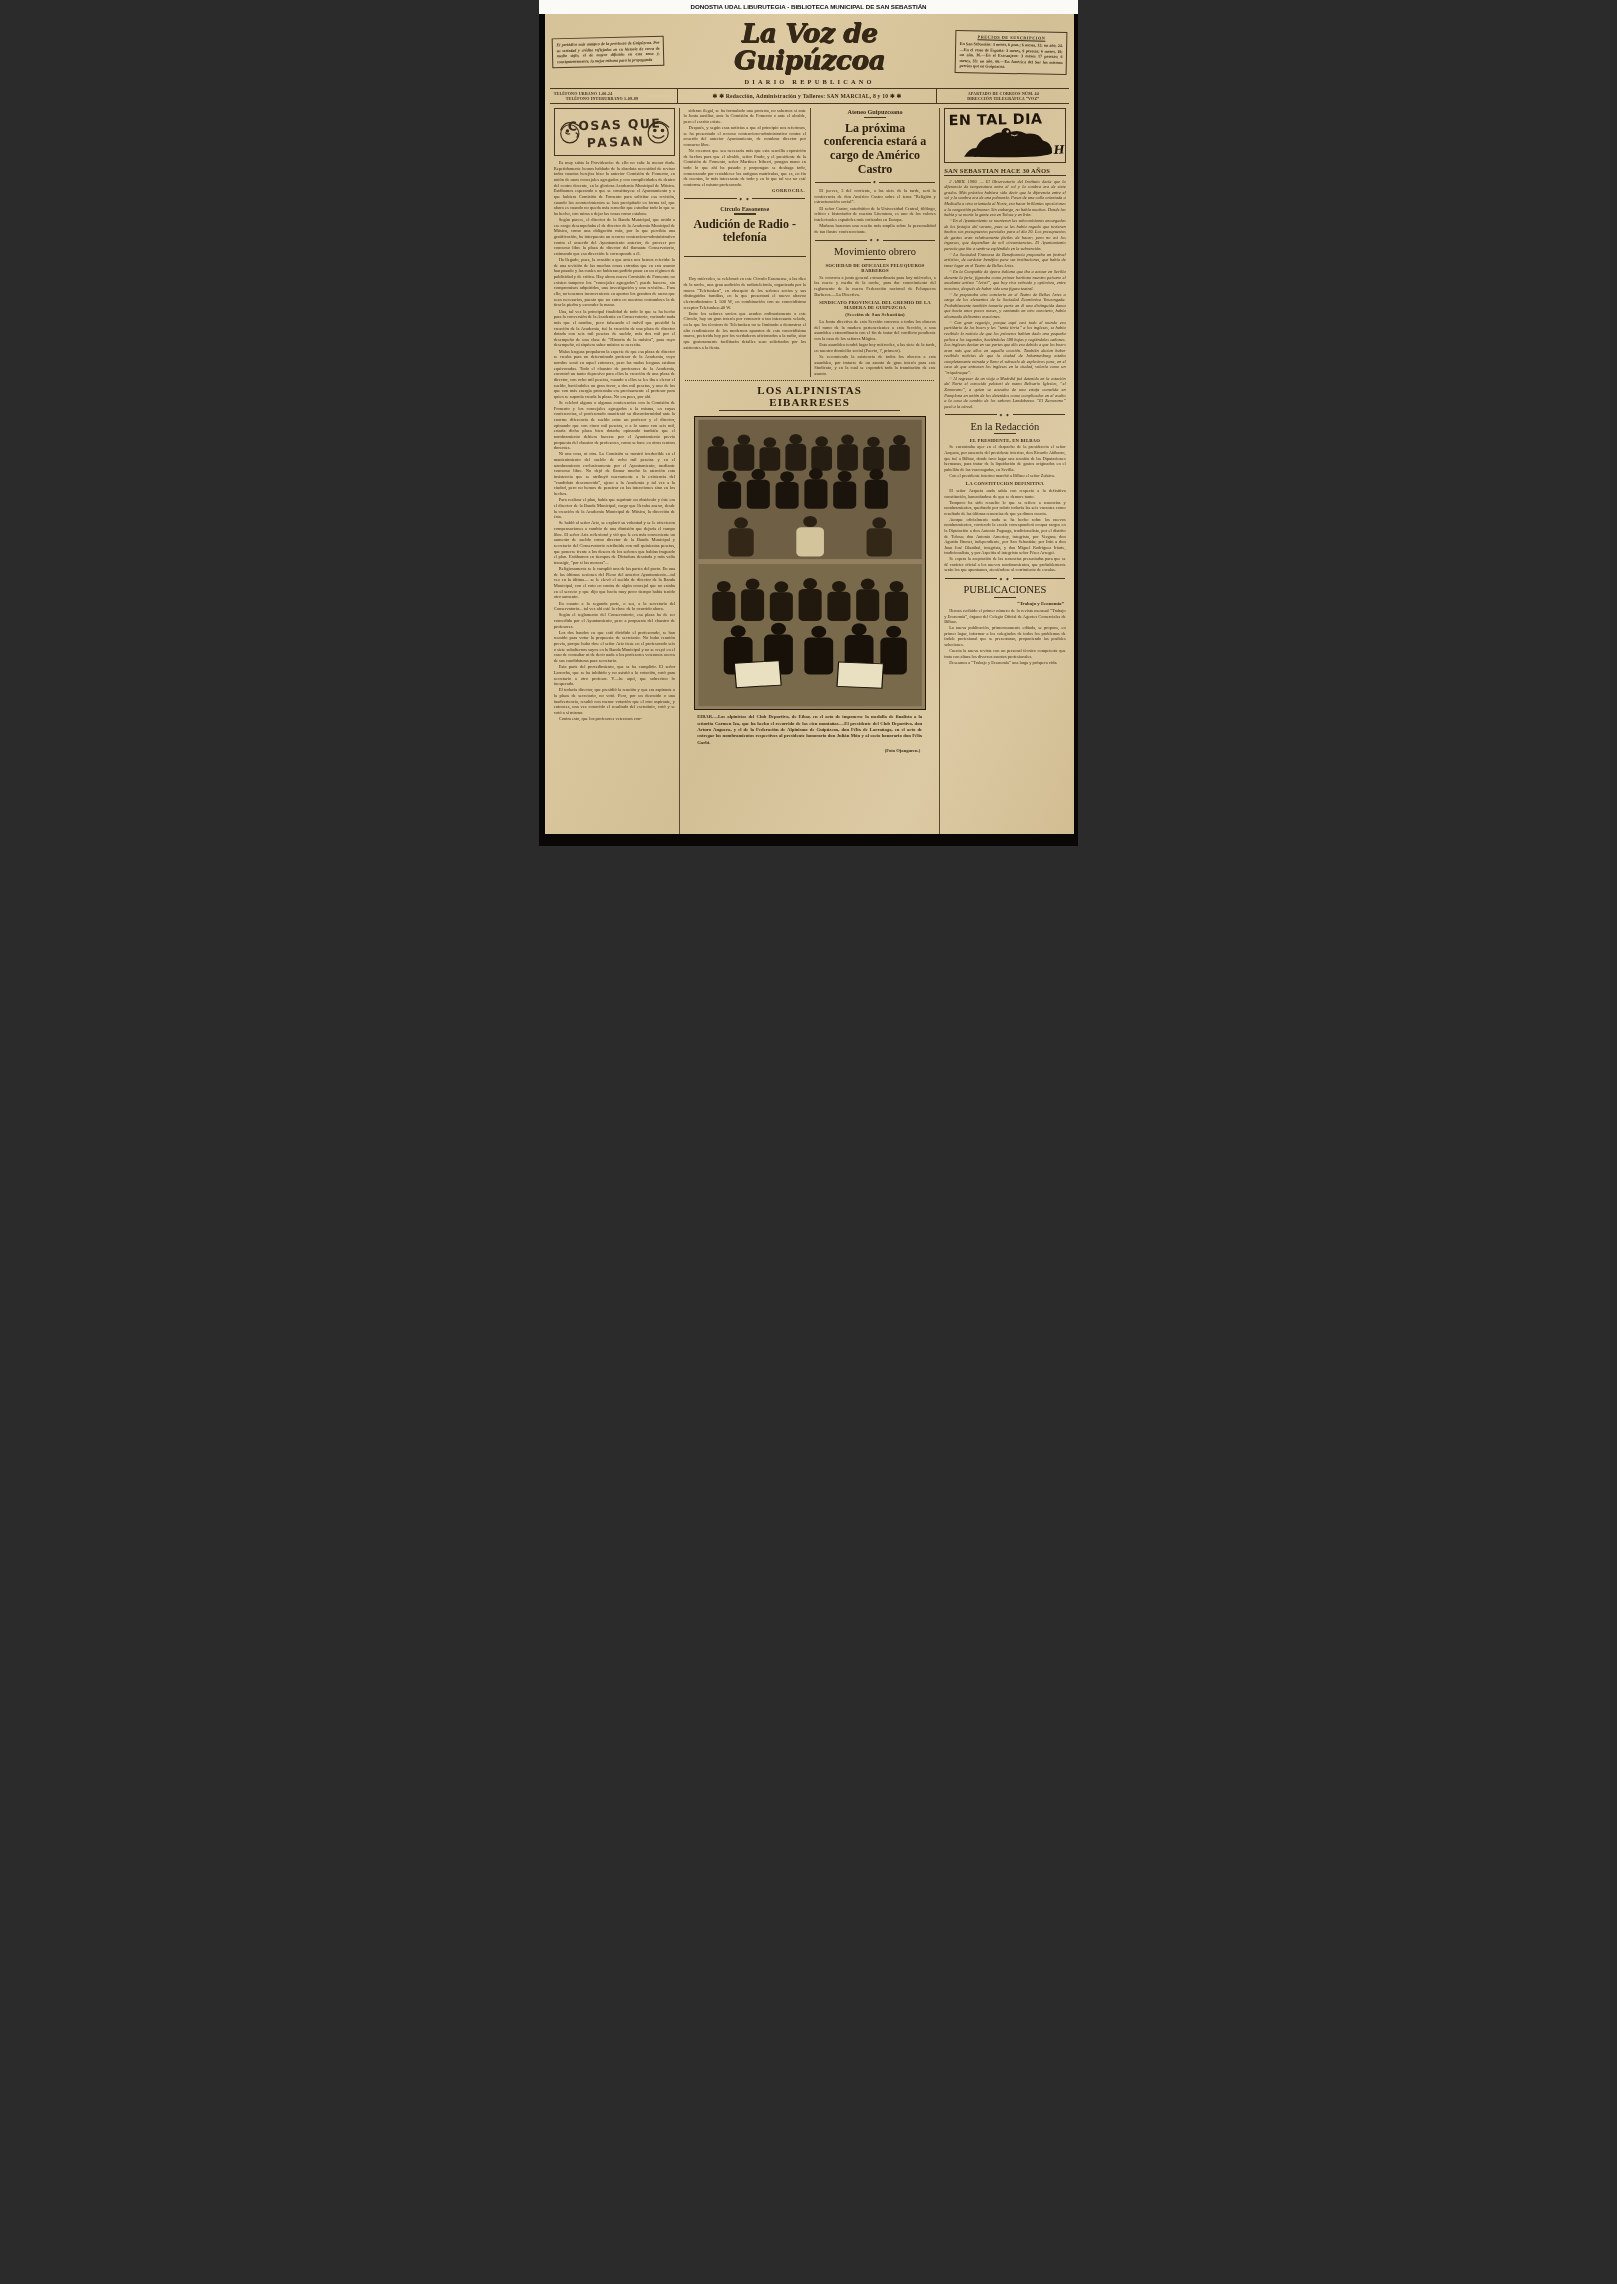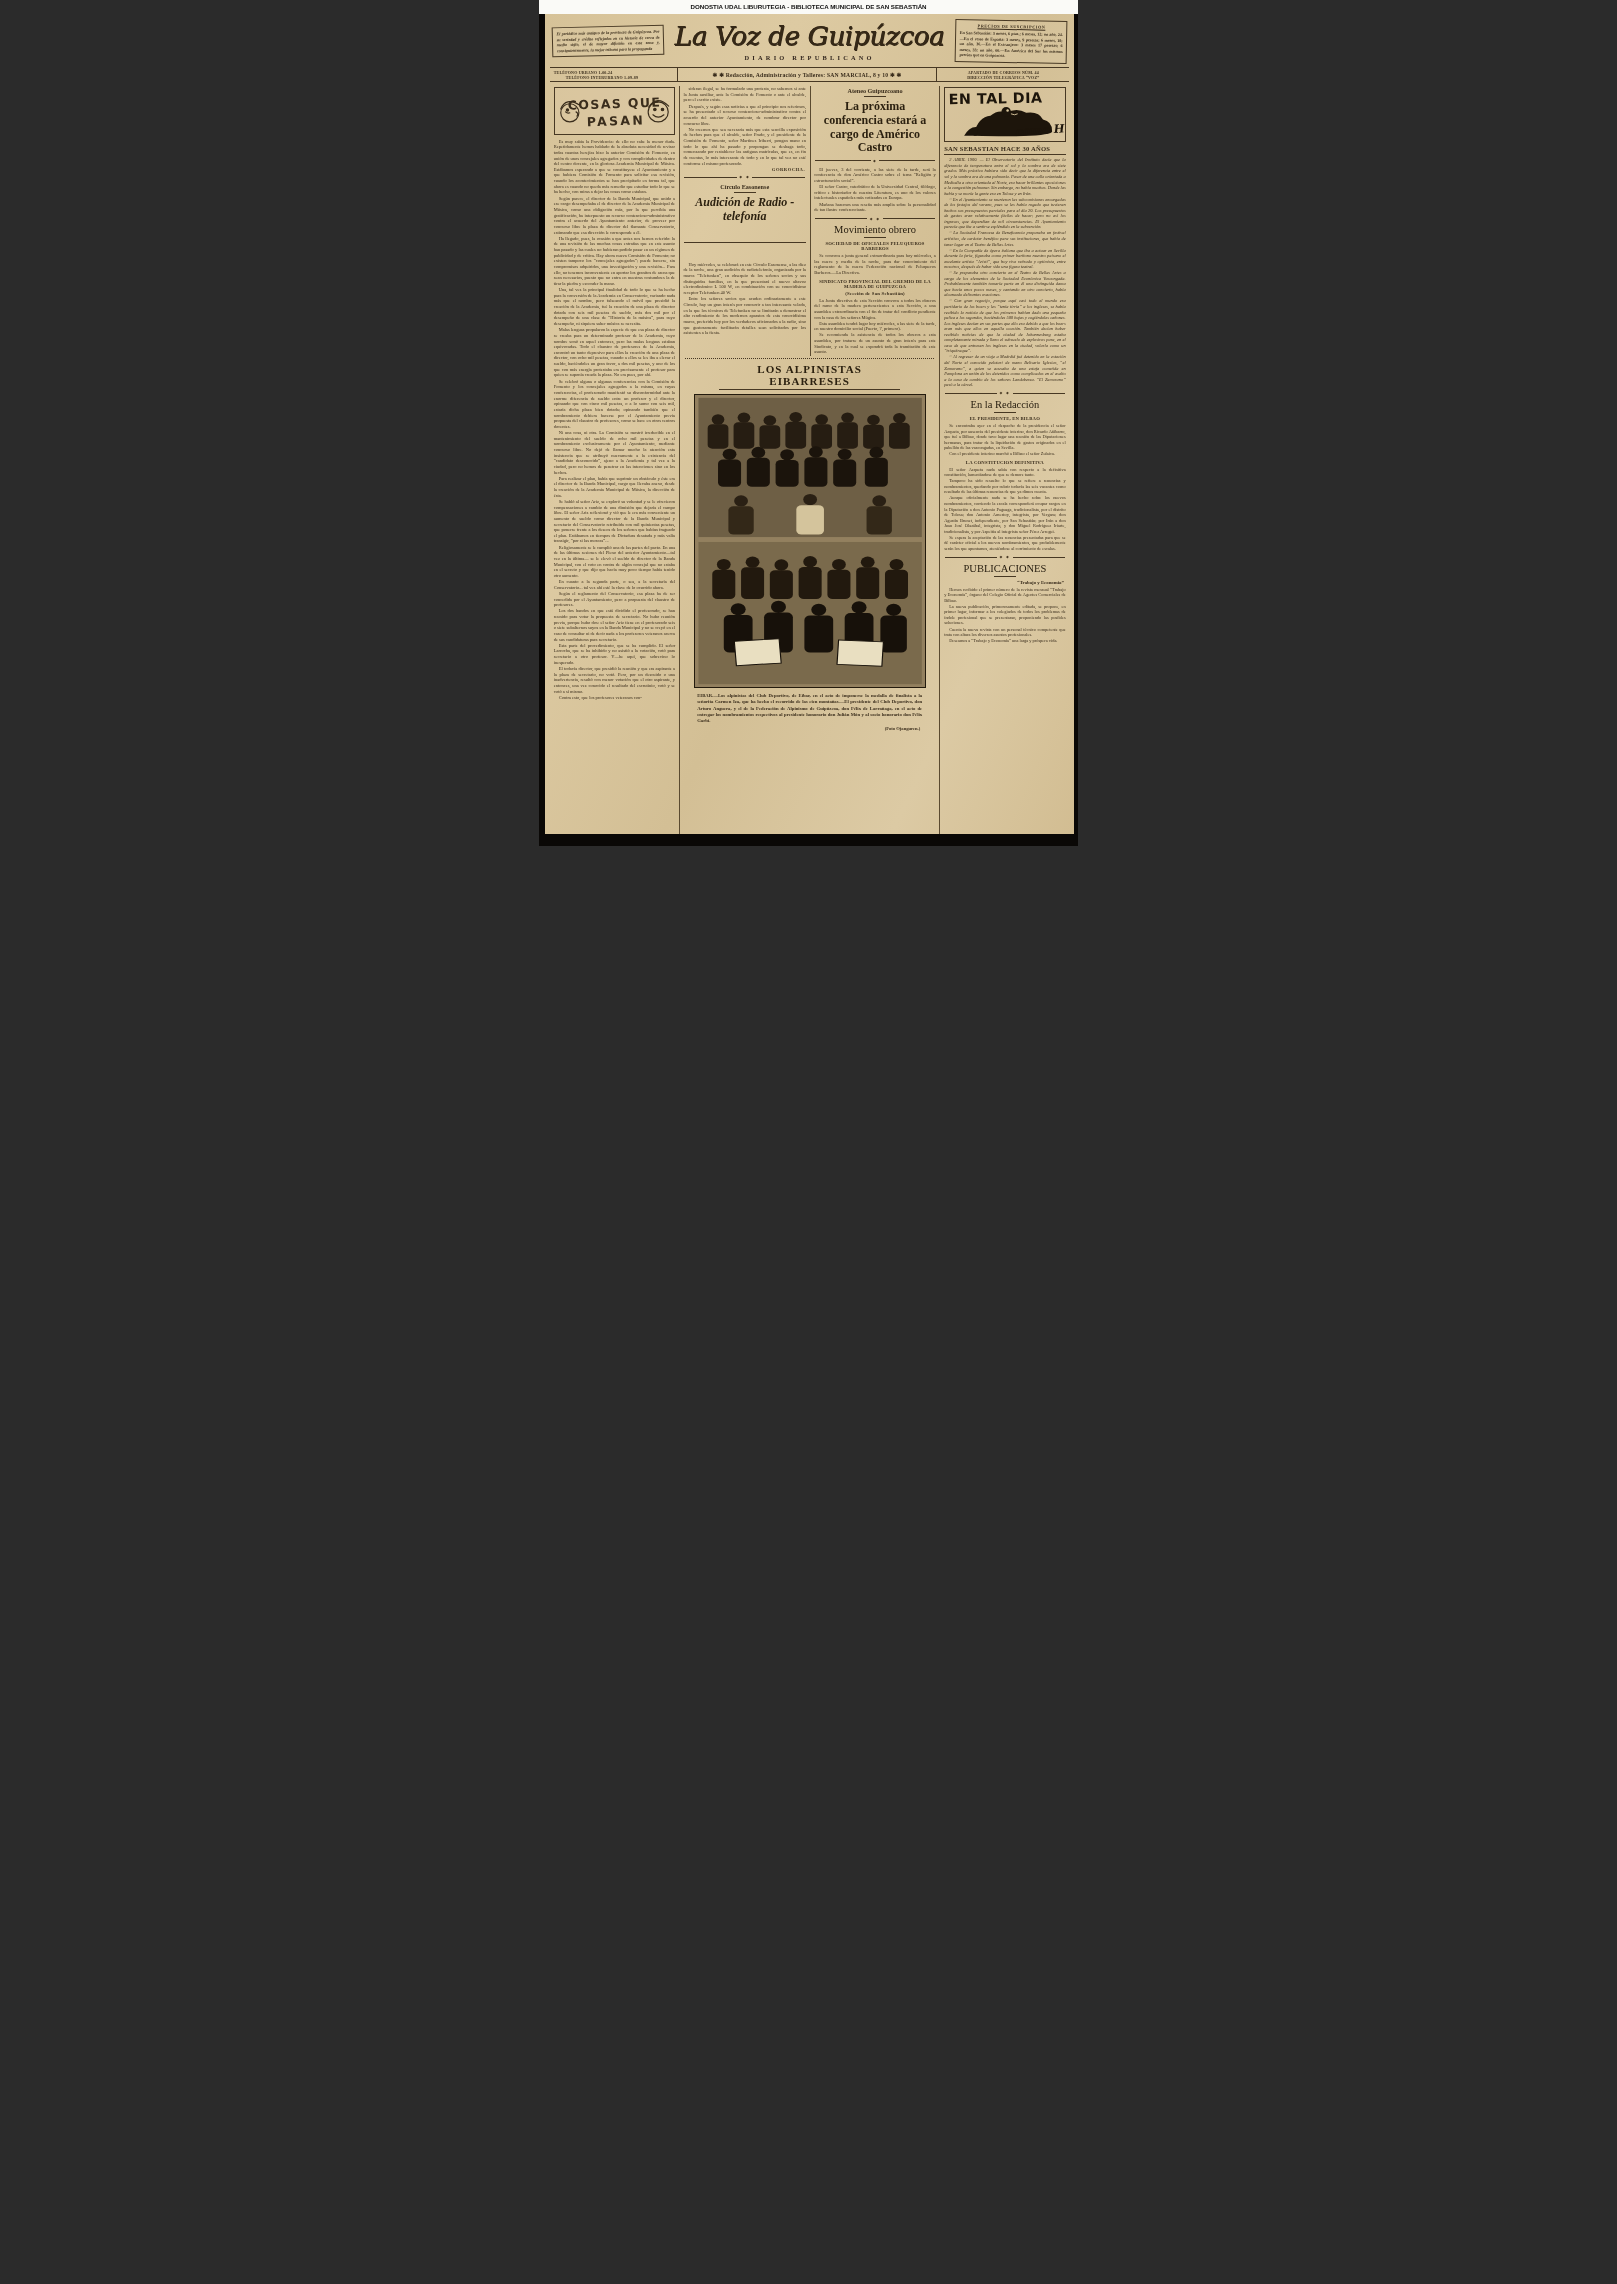--- a/index.html
+++ b/index.html
@@ -13,21 +13,21 @@
          display:flex;flex-direction:column;}
   
   .masthead{display:flex;align-items:center;padding:6.4px 6.4px 1.8px;gap:4.6px;}
   .mast-box{width:103px;border:1.1px solid #473823;padding:3.2px 3.7px;font-size:4.1px;line-height:1.35;
             font-style:italic;font-weight:bold;text-align:justify;background:rgba(255,250,235,.06);}
   .mast-box.left{transform:rotate(-1.4deg);}
   .mast-box.right{transform:rotate(1.1deg);font-style:normal;}
   .box-title{text-align:center;font-weight:bold;font-size:4.3px;letter-spacing:0.5px;text-decoration:underline;margin-bottom:1.4px;}
   .mast-box p{margin:0;}
   .mast-center{flex:1;text-align:center;}
-  .title{margin:0;font-family:"DejaVu Serif","Liberation Serif",serif;font-style:italic;font-weight:normal;
+  .title{margin:0;font-family:"DejaVu Serif","Liberation Serif",serif;font-style:italic;font-weight:bold;
          font-size:26.5px;line-height:1;letter-spacing:-0.5px;color:#352817;
          text-shadow:0.5px 0.5px 0 #352817,-0.2px 0 0 #352817;}
   .subtitle{margin-top:4.6px;font-weight:bold;font-size:6.4px;letter-spacing:3.2px;color:#33271700;color:#33271f;}
   .infobar{display:flex;align-items:stretch;border-top:1.4px solid #473823;border-bottom:1.6px solid #473823;margin:1.8px 4.6px 0;}
   .info-cell{padding:1.8px 3.7px;font-size:4px;font-weight:bold;letter-spacing:0.2px;}
   .info-cell.left{width:23%;}
   .info-cell.left .indent{padding-left:12px;}
   .info-cell.center{flex:1;display:flex;align-items:center;justify-content:center;text-align:center;
                     font-size:5.7px;border-left:0.9px solid #473823;border-right:0.9px solid #473823;}
   .info-cell.right{width:24%;text-align:center;}
@@ -42,21 +42,21 @@
   .col4{grid-column:4;grid-row:1 / span 2;border-left:0.7px solid #5a4a30;}
   .para{margin:0 0 0.5px;font-size:4.5px;line-height:1.26;text-align:justify;text-indent:5px;}
   .italic .para{font-style:italic;font-size:4.6px;}
   
   .cartoon-box{border:1.4px solid #473823;margin:0.9px 0 3.7px;background:rgba(250,244,226,.05);}
   .cartoon-box svg{display:block;width:100%;}
   
   .kicker{text-align:center;font-weight:bold;font-size:6.2px;margin:0.9px 0 0;}
   .kicker-rule{width:22px;height:1.1px;background:#473823;margin:1.8px auto 3.2px;}
   .headline-lg{text-align:center;font-weight:bold;font-size:12px;line-height:1.15;margin:0 0 2.7px;color:#2c2110;}
-  .headline-lg.dbl{padding-bottom:18px;border-bottom:1.4px double #473823;margin-bottom:19px;font-style:italic;}
+  .headline-lg.dbl{padding-bottom:11px;border-bottom:1.4px double #473823;margin-bottom:19px;}
   .headline-xl{text-align:center;font-weight:normal;font-size:10.5px;margin:1.8px 0 0.9px;color:#241b0d;}
   .subhead{text-align:center;font-weight:bold;font-size:4.7px;letter-spacing:0.2px;margin:3.2px 0 1.8px;}
   .subhead.paren{font-size:4.8px;margin-top:0.9px;}
   .divider{display:flex;align-items:center;gap:2.3px;margin:3.7px 0.9px;color:#473823;}
   .divider::before,.divider::after{content:"";flex:1;border-top:0.7px solid #473823;}
   .divider span{font-size:3.7px;letter-spacing:1.4px;}
   .byline{text-align:right;font-weight:bold;font-size:4.6px;letter-spacing:0.5px;margin:0.5px 0.9px 0.9px;}
   .wavy{border-top:1.4px dotted #473823;margin:2.7px 1.8px 3.7px;}
   .photo-headline{text-align:center;font-weight:bold;font-size:11px;letter-spacing:1.1px;color:#2c2110;
                   padding-bottom:1.8px;border-bottom:1.6px double #473823;width:72%;margin:0.9px auto 4.6px;}

